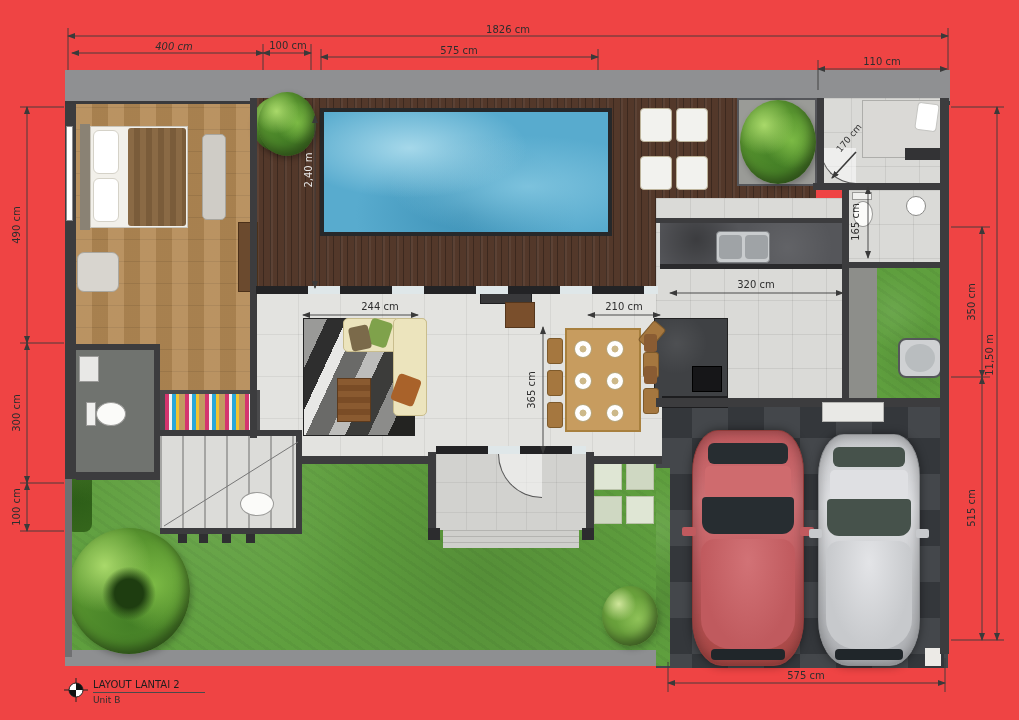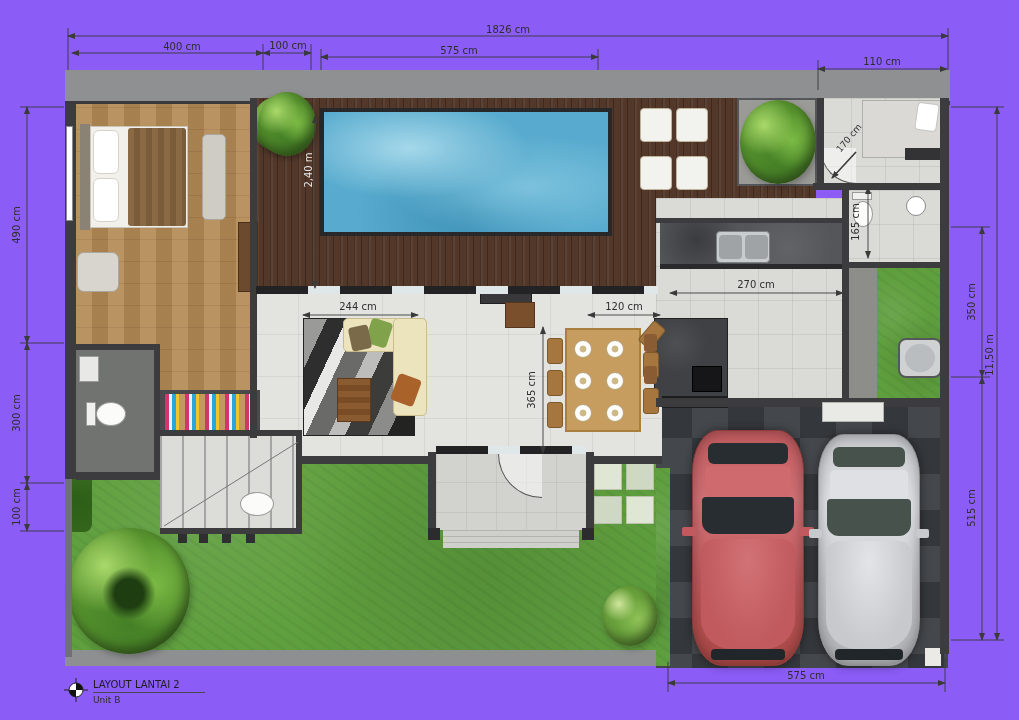--- a/index.html
+++ b/index.html
@@ -1,17 +1,17 @@
 <!DOCTYPE html>
 <html><head>
 <meta charset="utf-8">
 <style>
   html,body{margin:0;padding:0;}
   body{font-family:"DejaVu Sans", sans-serif; background:#efefed;}
-  #canvas{position:relative;width:1019px;height:720px;background:#8b5cf6;overflow:hidden;}
+  #canvas{position:relative;width:1019px;height:720px;background:#ef4444;overflow:hidden;}
   #canvas *{position:absolute;box-sizing:border-box;}
   .hlab{font-size:10px;color:#2e2e2e;white-space:nowrap;transform:translate(-50%,-50%);z-index:40;}
   .vlab{font-size:10px;color:#2e2e2e;white-space:nowrap;transform:translate(-50%,-50%) rotate(-90deg);z-index:40;}
   .dlab{font-size:9px;color:#2e2e2e;white-space:nowrap;transform:translate(-50%,-50%) rotate(-50deg);z-index:40;}
   .wall{background:#3c3c3e;z-index:20;}
   .wood-bed{background-color:#b48a55;background-image:
      repeating-linear-gradient(90deg,rgba(255,255,255,.08) 0 16px,rgba(0,0,0,.07) 16px 32px),
      repeating-linear-gradient(0deg,rgba(0,0,0,.08) 0 1px,transparent 1px 22px);z-index:5;}
   .wood-deck{background-color:#53382a;background-image:
      repeating-linear-gradient(90deg,rgba(0,0,0,.28) 0 1px,transparent 1px 7px),
@@ -264,34 +264,34 @@
       <line x1="588" y1="315" x2="660" y2="315" marker-start="url(#a0)" marker-end="url(#a1)"></line>
       <line x1="670" y1="293" x2="843" y2="293" marker-start="url(#a0)" marker-end="url(#a1)"></line>
       <line x1="543" y1="327" x2="543" y2="453" marker-start="url(#a0)" marker-end="url(#a1)"></line>
       <line x1="868" y1="187" x2="868" y2="258" marker-start="url(#a0)" marker-end="url(#a1)"></line>
       <line x1="856" y1="152" x2="832" y2="178" marker-end="url(#a1)" stroke-width="1.6"></line>
       <line x1="164" y1="526" x2="298" y2="442" stroke="#777" stroke-width="1"></line>
     </g>
   </svg>
 
   <span class="hlab" style="left:508px;top:29px;">1826 cm</span>
-  <span class="hlab" style="left:182px;top:46px;">400 cm</span>
+  <span class="hlab" style="left:174px;top:46px;font-style:italic;">400 cm</span>
   <span class="hlab" style="left:288px;top:45px;">100 cm</span>
   <span class="hlab" style="left:459px;top:50px;">575 cm</span>
   <span class="hlab" style="left:882px;top:61px;">110 cm</span>
   <span class="vlab" style="left:16px;top:225px;">490 cm</span>
   <span class="vlab" style="left:16px;top:413px;">300 cm</span>
   <span class="vlab" style="left:16px;top:507px;">100 cm</span>
   <span class="vlab" style="left:971px;top:302px;">350 cm</span>
   <span class="vlab" style="left:989px;top:355px;">11,50 m</span>
   <span class="vlab" style="left:971px;top:508px;">515 cm</span>
   <span class="vlab" style="left:308px;top:170px;color:#e8e8e8;">2,40 m</span>
-  <span class="hlab" style="left:358px;top:306px;">244 cm</span>
-  <span class="hlab" style="left:624px;top:306px;">120 cm</span>
-  <span class="hlab" style="left:756px;top:284px;">270 cm</span>
+  <span class="hlab" style="left:380px;top:306px;">244 cm</span>
+  <span class="hlab" style="left:624px;top:306px;">210 cm</span>
+  <span class="hlab" style="left:756px;top:284px;">320 cm</span>
   <span class="vlab" style="left:531px;top:390px;">365 cm</span>
   <span class="vlab" style="left:855px;top:222px;">165 cm</span>
   <span class="dlab" style="left:849px;top:138px;">170 cm</span>
   <span class="hlab" style="left:806px;top:675px;">575 cm</span>
 
   <svg width="24" height="24" viewBox="0 0 24 24" style="left:64px;top:678px;z-index:40;">
     <line x1="12" y1="0" x2="12" y2="24" stroke="#222" stroke-width="1"></line>
     <line x1="0" y1="12" x2="24" y2="12" stroke="#222" stroke-width="1"></line>
     <circle cx="12" cy="12" r="7" fill="#fff" stroke="#222" stroke-width="1"></circle>
     <path d="M12 12 L12 5 A7 7 0 0 1 19 12 Z" fill="#111"></path>

